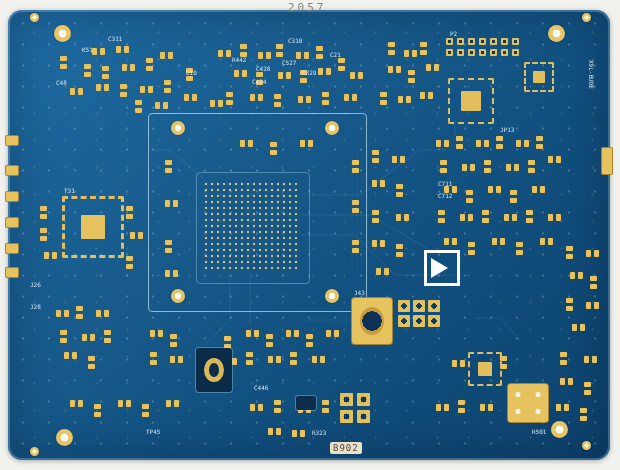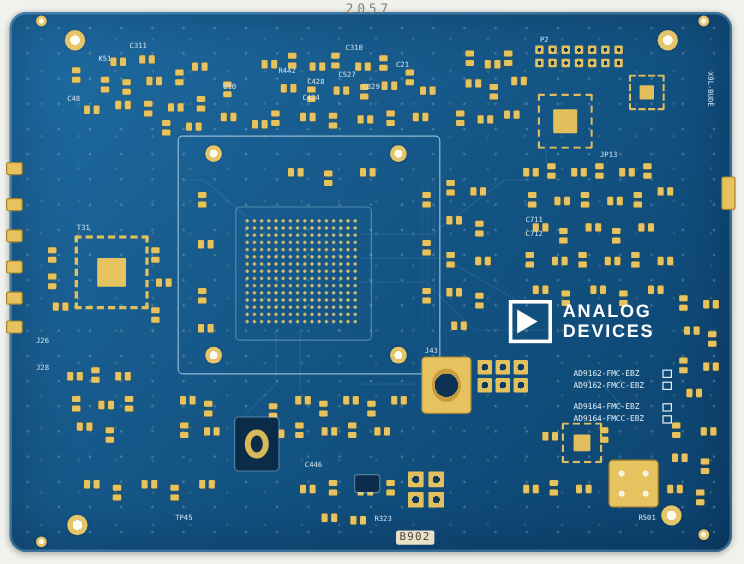--- a/index.html
+++ b/index.html
@@ -319,38 +319,16 @@
     </div>
 
   <div class="mark-top">2057</div>
 
   <div class="mark-bot">B902</div>
 
   <div class="logo">
     <div class="logo-box">
       <div class="logo-tri"></div>
     </div>
-    <div class="logo-text">
-      <div>ANALOG</div>
-      <div>DEVICES</div>
-    </div>
   </div>
 
-  <div class="variants">
-    <div class="vrow">
-      <span class="vtxt">AD9162-FMC-EBZ</span>
-      <span class="vbox"></span>
-    </div>
-    <div class="vrow">
-      <span class="vtxt">AD9162-FMCC-EBZ</span>
-      <span class="vbox"></span>
-    </div>
-    <div class="vrow vrow-gap">
-      <span class="vtxt">AD9164-FMC-EBZ</span>
-      <span class="vbox"></span>
-    </div>
-    <div class="vrow">
-      <span class="vtxt">AD9164-FMCC-EBZ</span>
-      <span class="vbox"></span>
-    </div>
-  </div>
 
 </div>
 
 </body></html>

